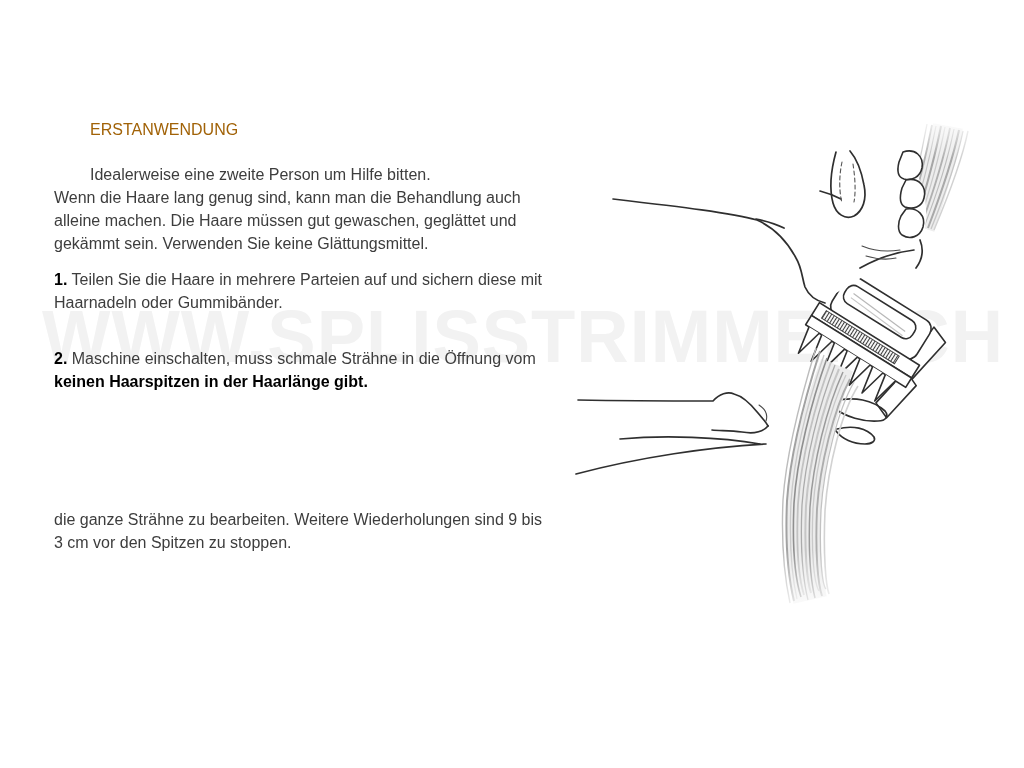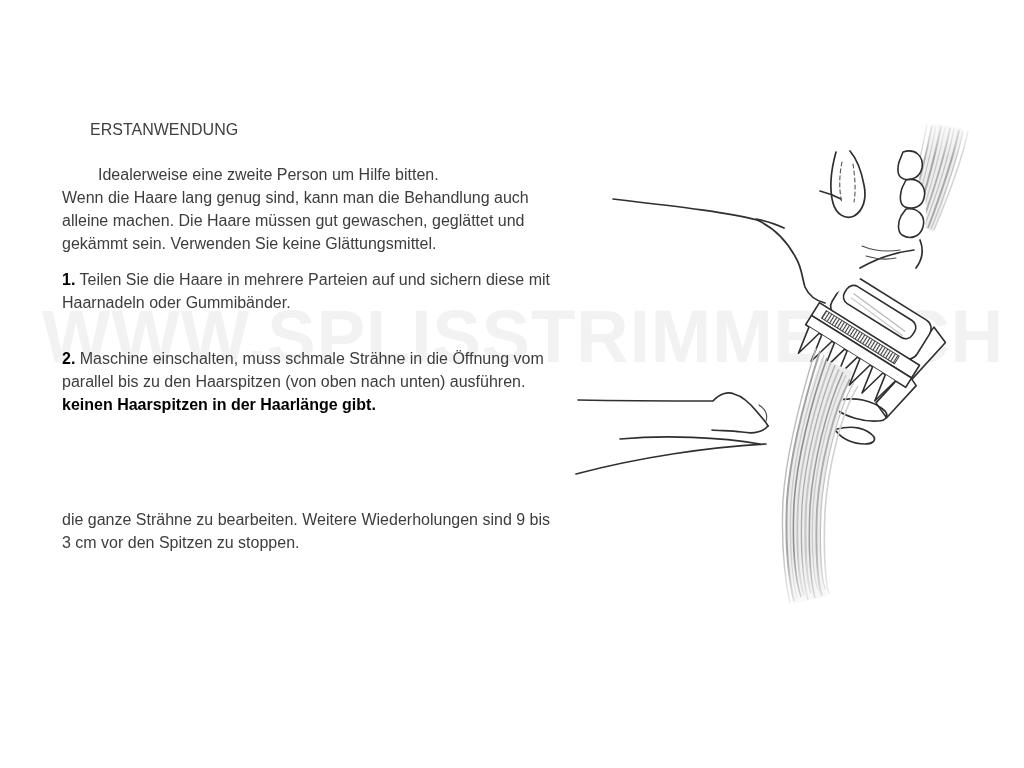--- a/index.html
+++ b/index.html
@@ -4,22 +4,22 @@
 <style>
   html,body{margin:0;padding:0;}
   body{width:1024px;height:768px;background:#ffffff;font-family:"Liberation Sans",sans-serif;position:relative;overflow:hidden;}
   .page{position:absolute;inset:0;background:#fff;}
   
   .watermark{position:absolute;left:40px;top:300px;width:980px;height:80px;z-index:0;}
   .watermark text{fill:#f2f2f2;font-family:"Liberation Sans",sans-serif;font-weight:bold;font-size:74px;letter-spacing:1px;}
   
   .textcol{position:absolute;left:54px;top:0;width:540px;z-index:2;font-size:16px;line-height:23px;color:#3d3d3d;}
   .para{position:absolute;left:0;white-space:nowrap;}
-  .ln{height:23px;margin-left:8px;}
-  .title{position:absolute;left:36px;top:118px;white-space:nowrap;color:#404040;}
+  .ln{height:23px;}
+  .title{position:absolute;left:36px;top:118px;white-space:nowrap;color:#a16207;}
   .indent{padding-left:36px;}
   .b{font-weight:bold;color:#000;}
   
   .illu{position:absolute;left:570px;top:100px;width:450px;height:560px;z-index:1;}
   .illu svg{display:block;}
   .outline{fill:none;stroke:#2f2f2f;stroke-width:1.7;stroke-linecap:round;stroke-linejoin:round;}
   .thin{fill:none;stroke:#4a4a4a;stroke-width:1.1;stroke-linecap:round;}
   .whitefill{fill:#ffffff;stroke:none;}
   .wk{fill:#ffffff;stroke:#2f2f2f;stroke-width:1.6;stroke-linejoin:round;}
   .dev{fill:#ffffff;stroke:#2f2f2f;stroke-width:1.6;stroke-linejoin:round;}
@@ -44,21 +44,20 @@
       <div class="ln">gekämmt sein. Verwenden Sie keine Glättungsmittel.</div>
     </div>
 
     <div class="para" style="top:268px">
       <div class="ln"><span class="b">1.</span><span> Teilen Sie die Haare in mehrere Parteien auf und sichern diese mit</span></div>
       <div class="ln">Haarnadeln oder Gummibänder.</div>
     </div>
 
     <div class="para" style="top:347px">
       <div class="ln"><span class="b">2.</span><span> Maschine einschalten, muss schmale Strähne in die Öffnung vom</span></div>
-      <div class="ln">parallel bis zu den Haarspitzen (von oben nach unten) ausführen.</div>
       <div class="ln b">keinen Haarspitzen in der Haarlänge gibt.</div>
     </div>
 
     <div class="para" style="top:508px">
       <div class="ln">die ganze Strähne zu bearbeiten. Weitere Wiederholungen sind 9 bis</div>
       <div class="ln">3 cm vor den Spitzen zu stoppen.</div>
     </div>
   </div>
 
   <div class="illu">

